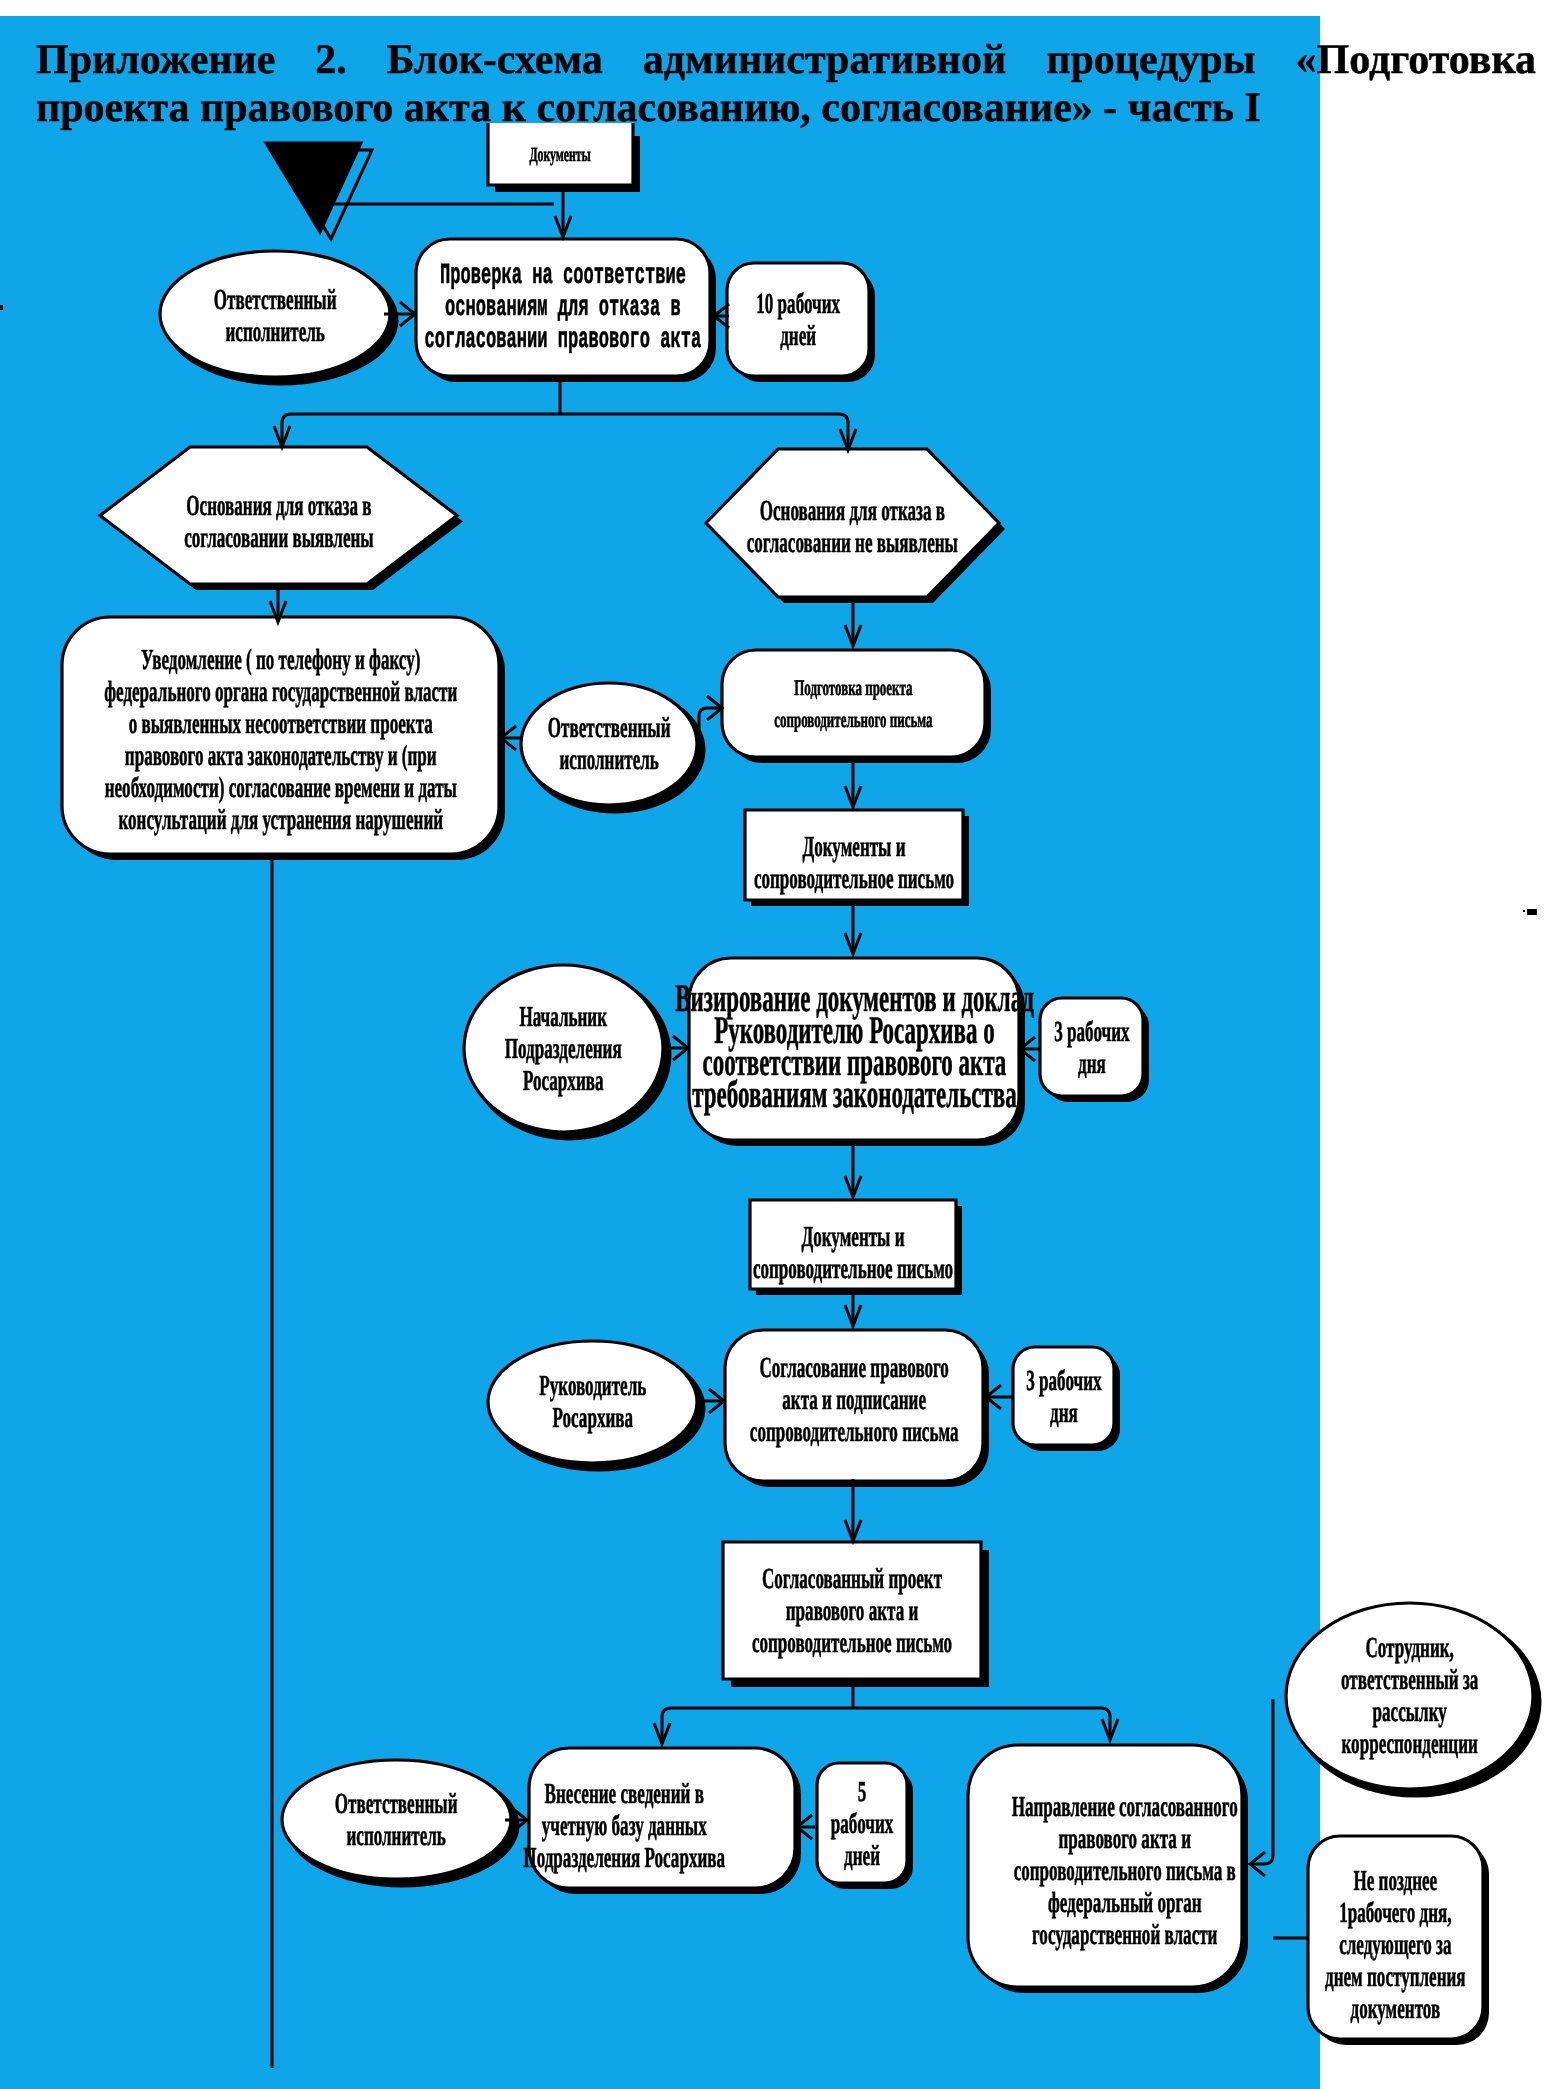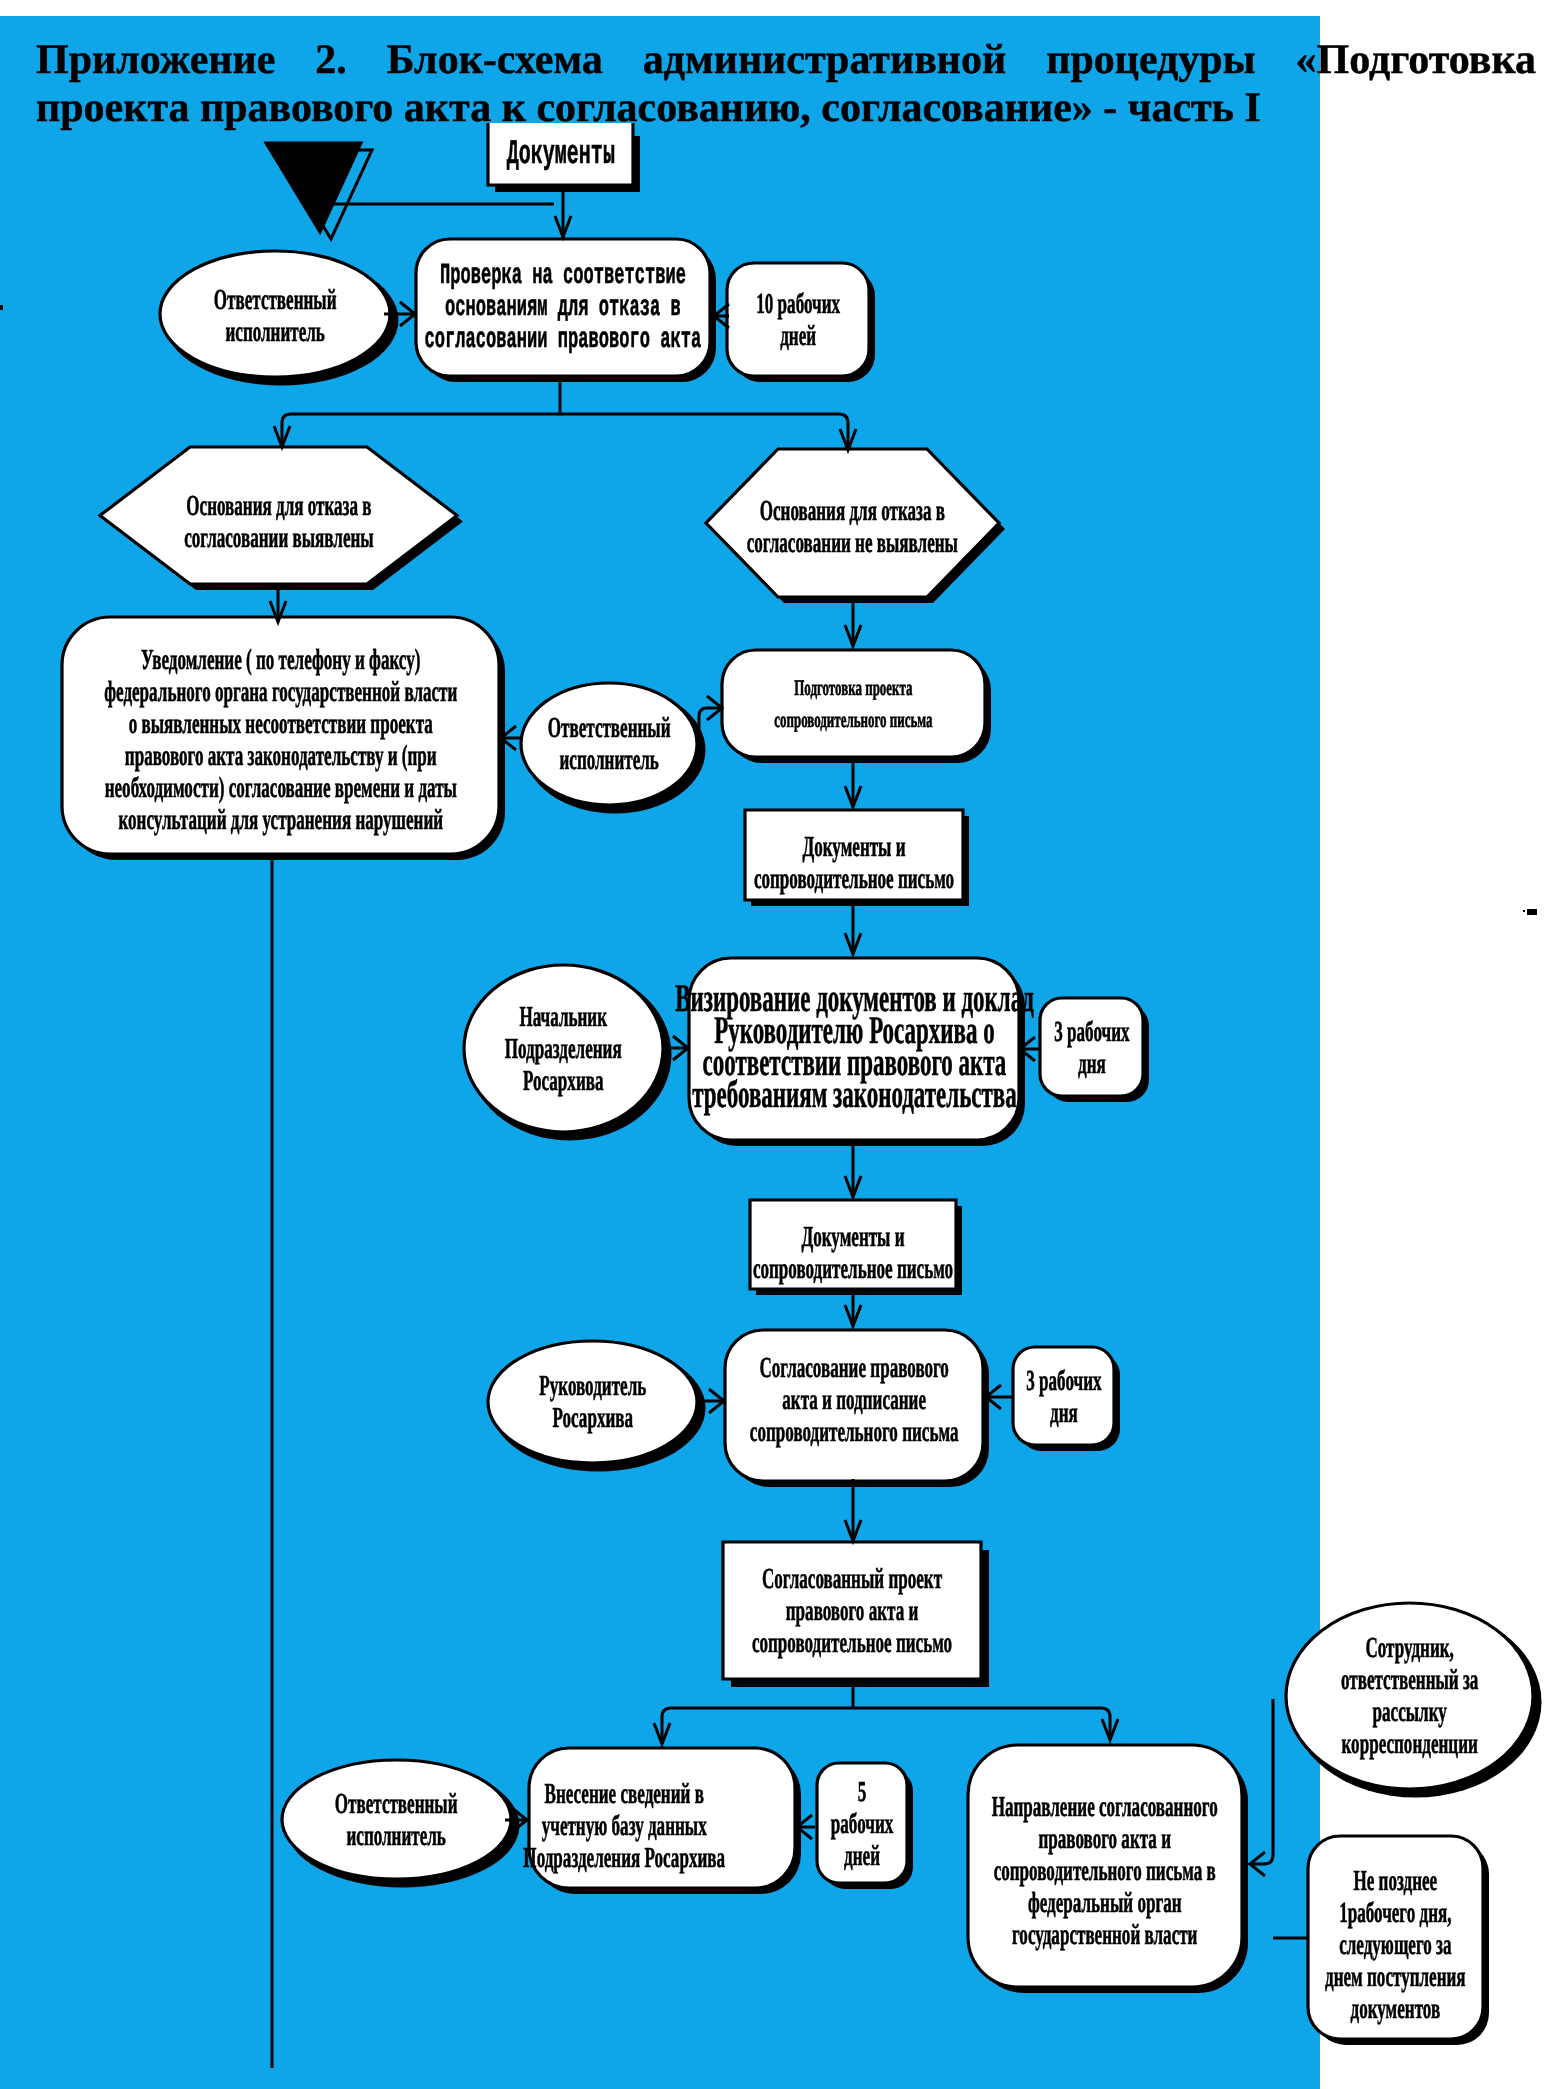--- a/index.html
+++ b/index.html
@@ -176,21 +176,21 @@
         <path d="M1273,1683 L1273.0,1839.0 Q1273,1848 1264.0,1848.0 L1250,1848" fill="none" stroke="#000" stroke-width="3" stroke-linecap="butt" stroke-linejoin="round"></path>
         <path d="M1265,1836 L1250,1848 L1265,1860" fill="none" stroke="#000" stroke-width="3" stroke-linecap="butt" stroke-linejoin="miter"></path>
         <path d="M 1308 1922 H 1273" fill="none" stroke="#000" stroke-width="3" stroke-linecap="butt" stroke-linejoin="round"></path>
         <path d="M 272 838 V 2052" fill="none" stroke="#000" stroke-width="3" stroke-linecap="butt" stroke-linejoin="round"></path>
       </g>
       <rect x="0" y="289" width="3" height="5" fill="#000"></rect>
       <rect x="1527" y="893" width="10" height="6" fill="#000"></rect>
       <rect x="1523" y="894" width="2" height="2" fill="#000"></rect>
     </svg>
   <div id="texts">
-      <div class="nodetext" style="left: 488px; top: 111px; width: 145px; height: 56px; font-size: 34px; font-family: Liberation Mono, monospace;">
+      <div class="nodetext" style="left: 488px; top: 111px; width: 145px; height: 56px; font-size: 20px;">
         <div class="inner"><span>Документы</span></div>
       </div>
       <div class="nodetext" style="left: 160px; top: 237px; width: 230px; height: 126px; font-size: 29.002px;">
         <div class="inner"><span>Ответственный</span><br><span>исполнитель</span></div>
       </div>
       <div class="nodetext" style="left: 416px; top: 223px; width: 294px; height: 137px; font-size: 29.002px; font-family: Liberation Mono, monospace;">
         <div class="inner"><span>Проверка на соответствие</span><br><span>основаниям для отказа в</span><br><span>согласовании правового акта</span></div>
       </div>
       <div class="nodetext" style="left: 727px; top: 247px; width: 142px; height: 113px; font-size: 29.002px;">
         <div class="inner"><span>10 рабочих</span><br><span>дней</span></div>
@@ -239,21 +239,21 @@
       </div>
       <div class="nodetext" style="left: 282px; top: 1744px; width: 229px; height: 119px; font-size: 29.002px;">
         <div class="inner"><span>Ответственный</span><br><span>исполнитель</span></div>
       </div>
       <div class="nodetext" style="left: 529px; top: 1740px; width: 266px; height: 140px; font-size: 29.002px; justify-content: flex-end;">
         <div class="inner"><span>Внесение сведений в</span><br><span>учетную базу данных</span><br><span>Подразделения Росархива</span></div>
       </div>
       <div class="nodetext" style="left: 817px; top: 1748px; width: 90px; height: 120px; font-size: 29.002px;">
         <div class="inner"><span>5</span><br><span>рабочих</span><br><span>дней</span></div>
       </div>
-      <div class="nodetext" style="left: 968px; top: 1734px; width: 274px; height: 242px; font-size: 29.002px;">
+      <div class="nodetext" style="left: 968px; top: 1734px; width: 274px; height: 242px; font-size: 29.002px; padding-left: 20px;">
         <div class="inner"><span>Направление согласованного</span><br><span>правового акта и</span><br><span>сопроводительного письма в</span><br><span>федеральный орган</span><br><span>государственной власти</span></div>
       </div>
       <div class="nodetext" style="left: 1286px; top: 1587px; width: 247px; height: 186px; font-size: 29.002px;">
         <div class="inner"><span>Сотрудник,</span><br><span>ответственный за</span><br><span>рассылку</span><br><span>корреспонденции</span></div>
       </div>
       <div class="nodetext" style="left: 1308px; top: 1827px; width: 175px; height: 203px; font-size: 29.002px;">
         <div class="inner"><span>Не позднее</span><br><span>1рабочего дня,</span><br><span>следующего за</span><br><span>днем поступления</span><br><span>документов</span></div>
       </div>
     </div>
 </div>

